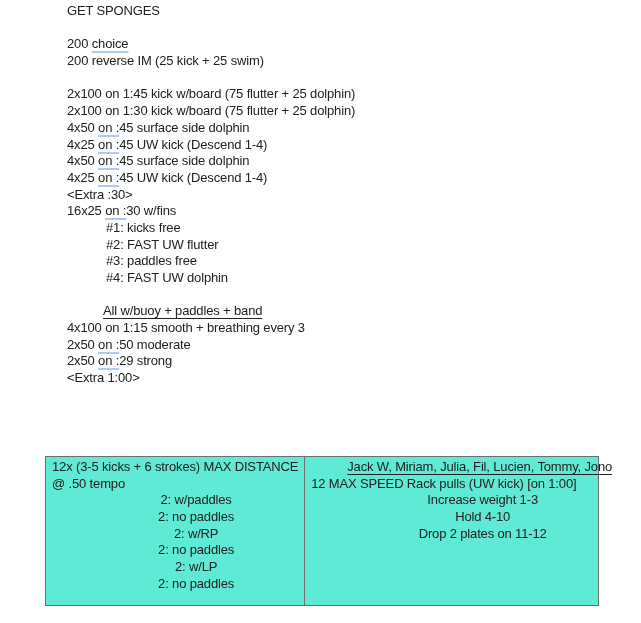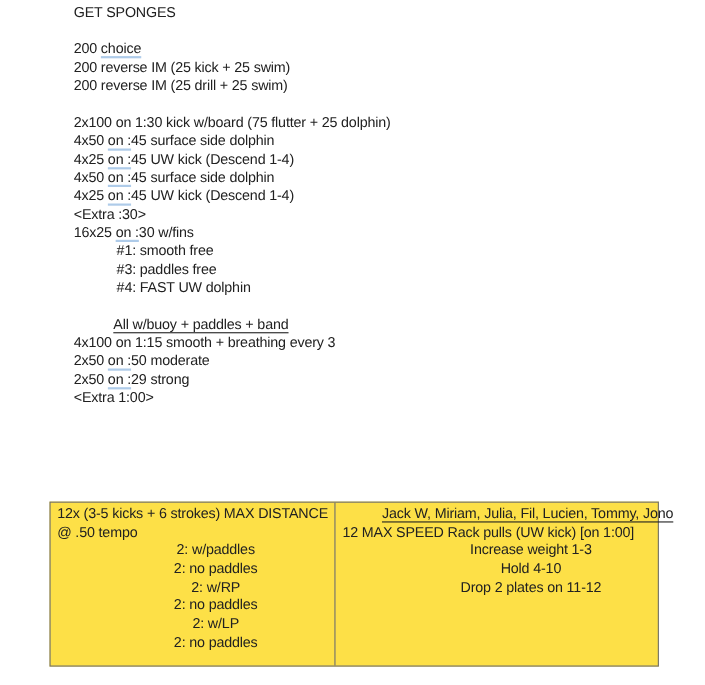--- a/index.html
+++ b/index.html
@@ -44,21 +44,21 @@
   }
   .workout-table {
     position: absolute;
     left: 45px;
     top: 456px;
     width: 554px;
     height: 150px;
     box-sizing: border-box;
     border: 1px solid #6e6e6e;
     display: flex;
-    background: #fde047;
+    background: #5eead4;
   }
   .cell {
     box-sizing: border-box;
     padding: 2px 6px 8px 6px;
   }
   .cell .line.indent { padding-left: 42px; text-align: center; }
   .cell-left {
     width: 265px;
     border-right: 1px solid #6e6e6e;
   }
@@ -67,30 +67,31 @@
   }
 </style>
 </head>
 <body>
 
 <div class="text-block">
     <div class="line"><span class="seg-plain">GET SPONGES</span></div>
     <div class="line"></div>
     <div class="line"><span class="seg-plain">200 </span><span class="seg-grammar">choice</span></div>
     <div class="line"><span class="seg-plain">200 reverse IM (25 kick + 25 swim)</span></div>
-    <div class="line"><span class="seg-plain">200 reverse IM (25 drill + 25 swim)</span></div>
     <div class="line"></div>
+    <div class="line"><span class="seg-plain">2x100 on 1:45 kick w/board (75 flutter + 25 dolphin)</span></div>
     <div class="line"><span class="seg-plain">2x100 on 1:30 kick w/board (75 flutter + 25 dolphin)</span></div>
     <div class="line"><span class="seg-plain">4x50 </span><span class="seg-grammar">on :</span><span class="seg-plain">45 surface side dolphin</span></div>
     <div class="line"><span class="seg-plain">4x25 </span><span class="seg-grammar">on :</span><span class="seg-plain">45 UW kick (Descend 1-4)</span></div>
     <div class="line"><span class="seg-plain">4x50 </span><span class="seg-grammar">on :</span><span class="seg-plain">45 surface side dolphin</span></div>
     <div class="line"><span class="seg-plain">4x25 </span><span class="seg-grammar">on :</span><span class="seg-plain">45 UW kick (Descend 1-4)</span></div>
     <div class="line"><span class="seg-plain">&lt;Extra :30&gt;</span></div>
     <div class="line"><span class="seg-plain">16x25 </span><span class="seg-grammar">on :</span><span class="seg-plain">30 w/fins</span></div>
-    <div class="line indent"><span class="seg-plain">#1: smooth free</span></div>
+    <div class="line indent"><span class="seg-plain">#1: kicks free</span></div>
+    <div class="line indent"><span class="seg-plain">#2: FAST UW flutter</span></div>
     <div class="line indent"><span class="seg-plain">#3: paddles free</span></div>
     <div class="line indent"><span class="seg-plain">#4: FAST UW dolphin</span></div>
     <div class="line"></div>
     <div class="line"><span class="seg-underline">All w/buoy + paddles + band</span></div>
     <div class="line"><span class="seg-plain">4x100 on 1:15 smooth + breathing every 3</span></div>
     <div class="line"><span class="seg-plain">2x50 </span><span class="seg-grammar">on :</span><span class="seg-plain">50 moderate</span></div>
     <div class="line"><span class="seg-plain">2x50 </span><span class="seg-grammar">on :</span><span class="seg-plain">29 strong</span></div>
     <div class="line"><span class="seg-plain">&lt;Extra 1:00&gt;</span></div>
   </div>
 

